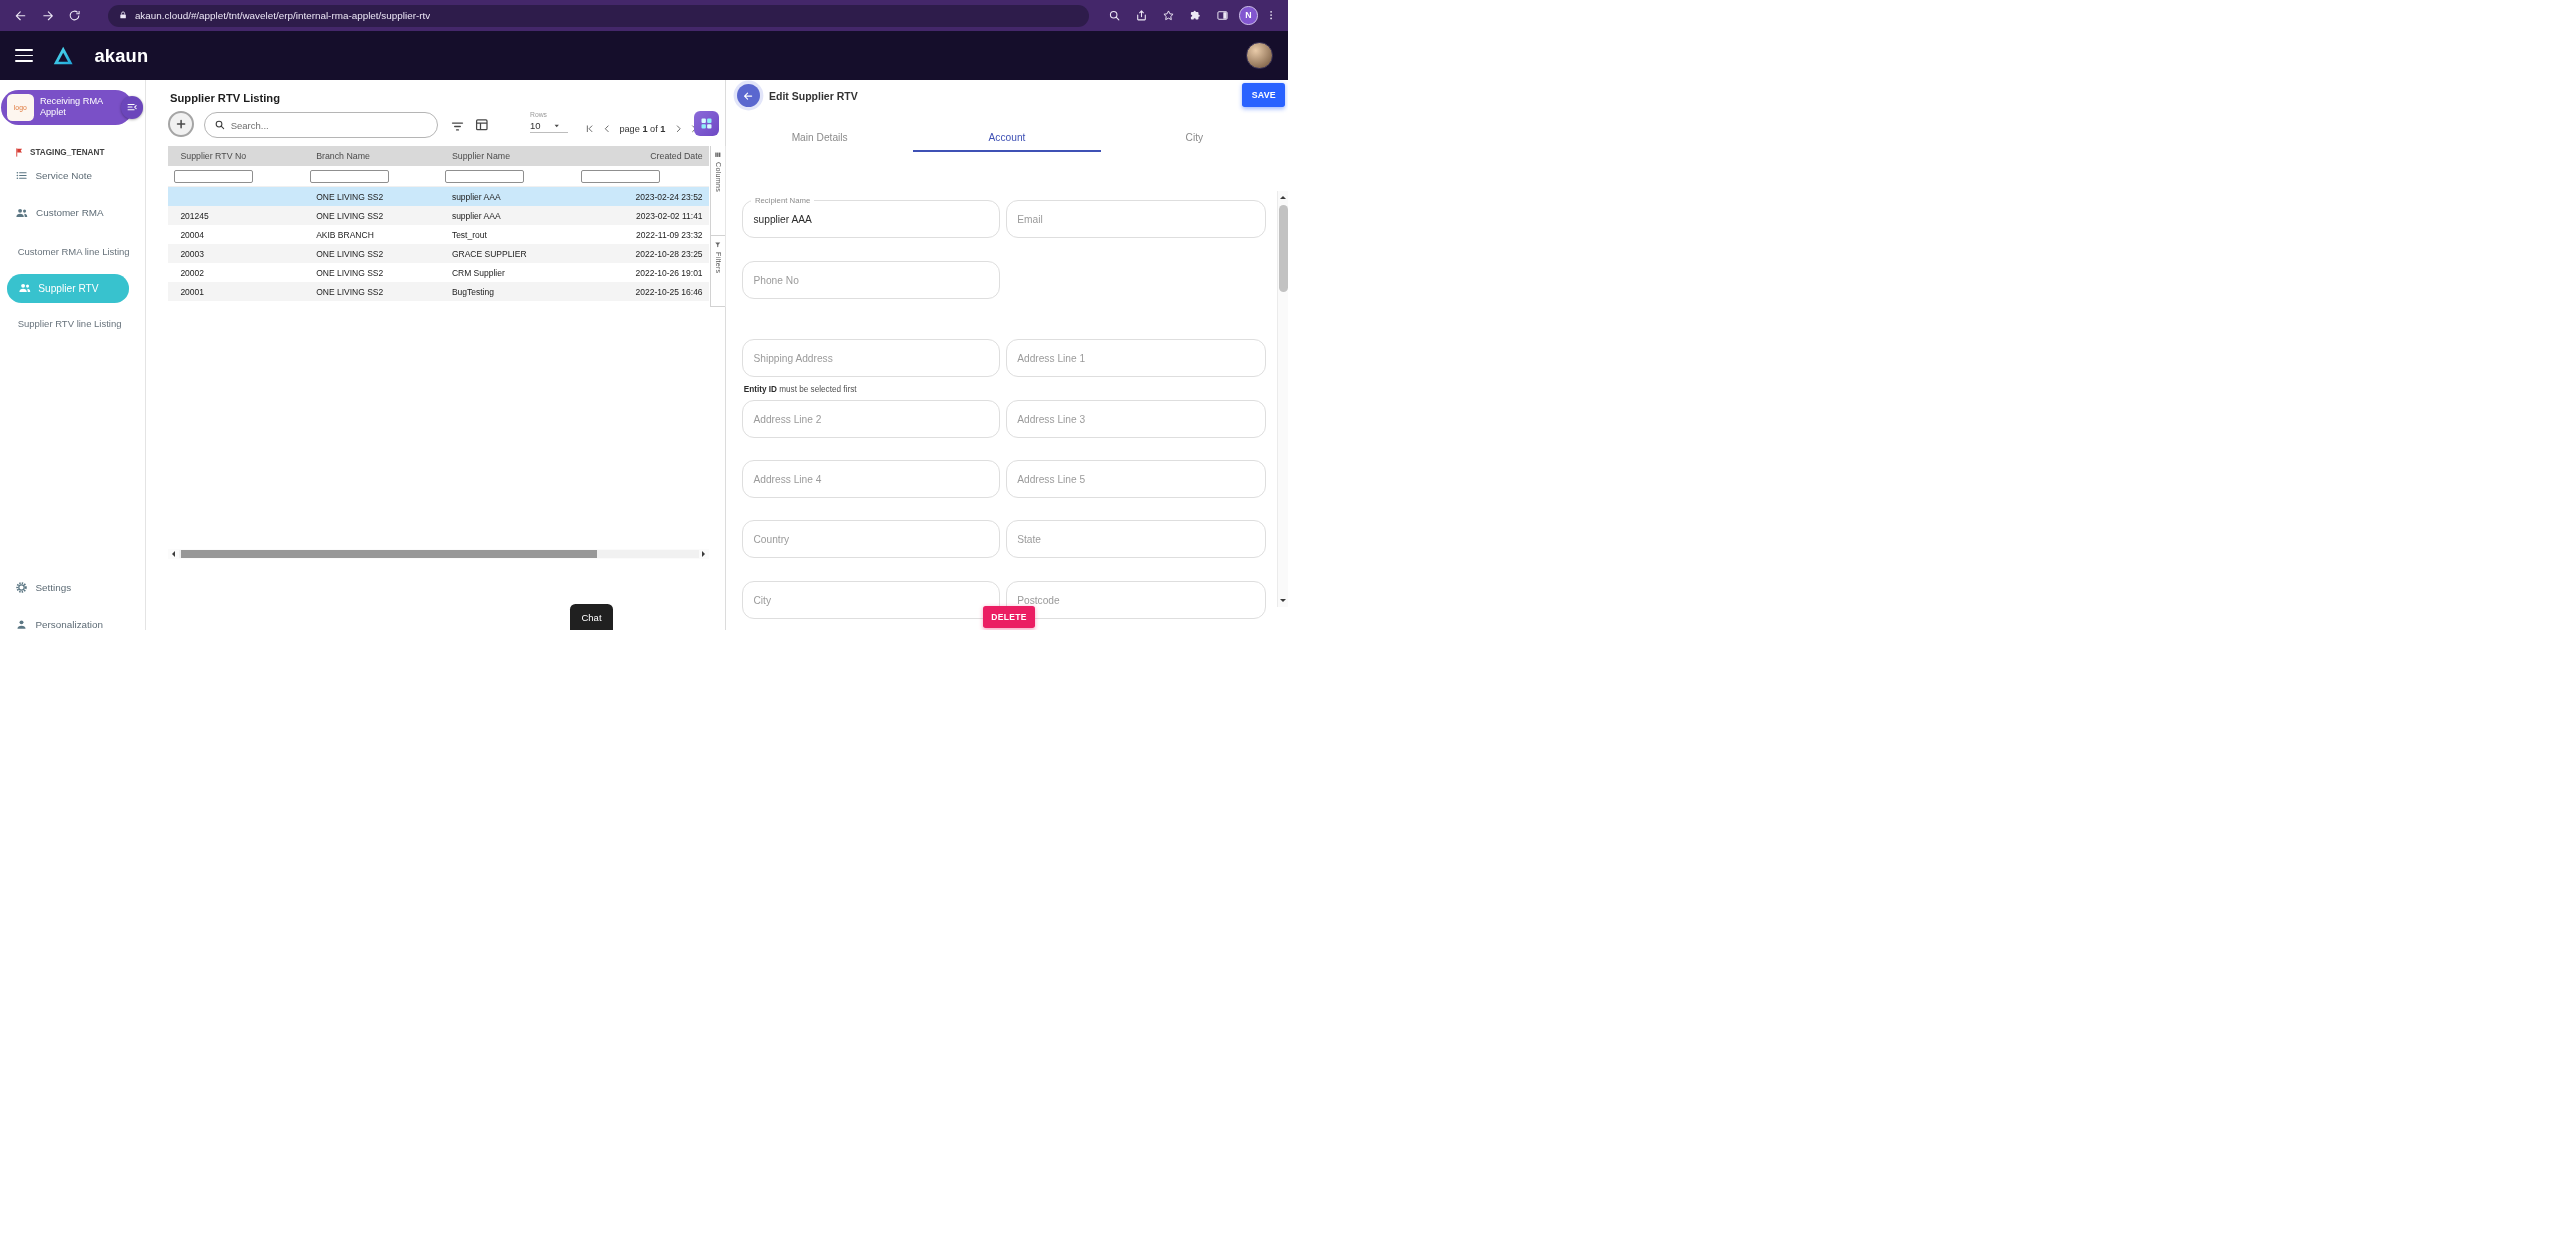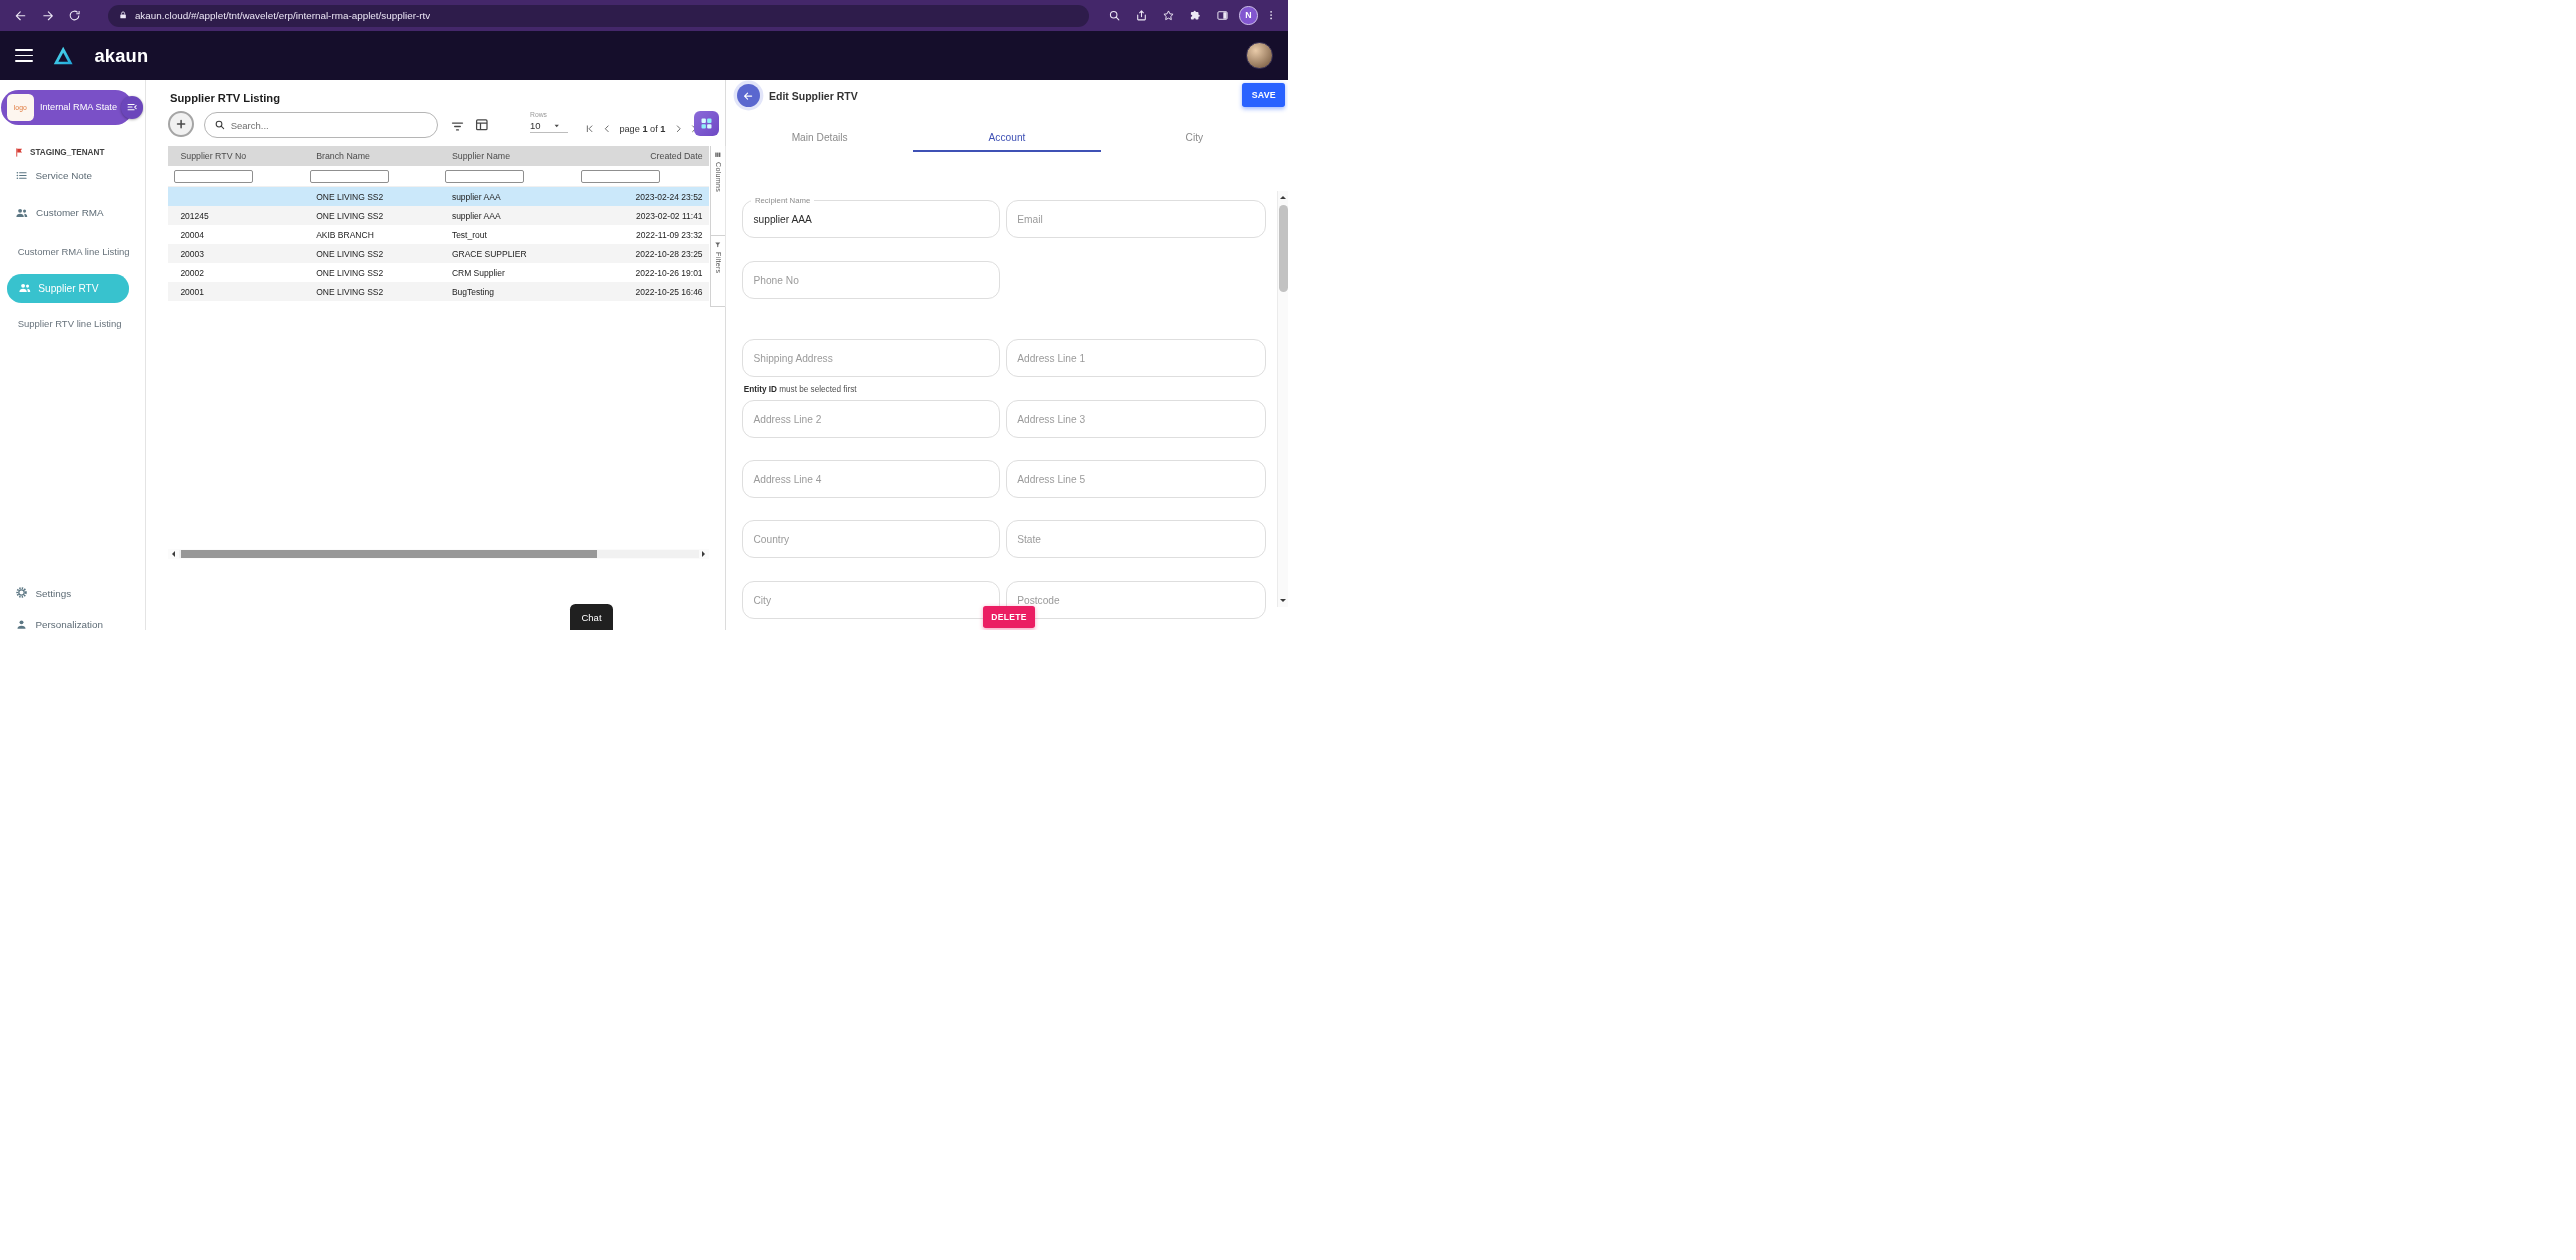--- a/index.html
+++ b/index.html
@@ -198,21 +198,21 @@
       <span>akaun</span>
     </div>
     <div class="header-avatar"></div>
   </div>
 
   <div class="main">
 
     <div class="sidebar">
       <div class="applet-pill">
         <div class="applet-logo">logo</div>
-        <div class="applet-name">Internal RMA State</div>
+        <div class="applet-name">Receiving RMA Applet</div>
       </div>
       <div class="collapse-btn">
         <svg width="12.2" height="12.2" viewBox="0 0 24 24">
             <path d="M4 7h12M4 12h8M4 17h12" fill="none" stroke="#fff" stroke-width="2" stroke-linecap="round"></path>
             <path d="M20 9l-3 3 3 3" fill="none" stroke="#fff" stroke-width="2" stroke-linecap="round" stroke-linejoin="round"></path>
           </svg>
       </div>
 
       <div class="tenant">
         <svg width="11" height="11" viewBox="0 0 24 24">
@@ -253,21 +253,21 @@
             <circle cx="16.8" cy="9" r="2.7"></circle>
             <path d="M16.4 13.8c2.9.3 5.1 1.9 5.1 4.8v.9h-4.3z"></path>
           </svg>
         <span>Supplier RTV</span>
       </div>
 
       <div class="nav-item plain" style="top:232px;">
         <span>Supplier RTV line Listing</span>
       </div>
 
-      <div class="nav-item" style="top:496px;align-items:flex-end;">
+      <div class="nav-item" style="top:496px;">
         <svg width="13" height="13" viewBox="0 0 24 24">
             <circle cx="12" cy="12" r="8" fill="none" stroke="currentColor" stroke-width="3.4" stroke-dasharray="2.6 2.05"></circle>
             <circle cx="12" cy="12" r="5" fill="none" stroke="currentColor" stroke-width="2.3"></circle>
           </svg>
         <span>Settings</span>
       </div>
 
       <div class="nav-item" style="top:533px;">
         <svg width="13" height="13" viewBox="0 0 24 24" fill="currentColor">
             <circle cx="12" cy="8" r="3.6"></circle>

